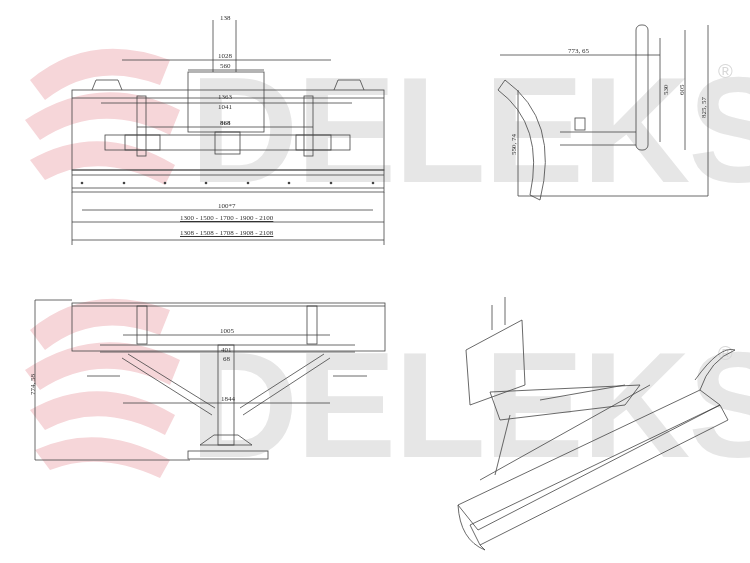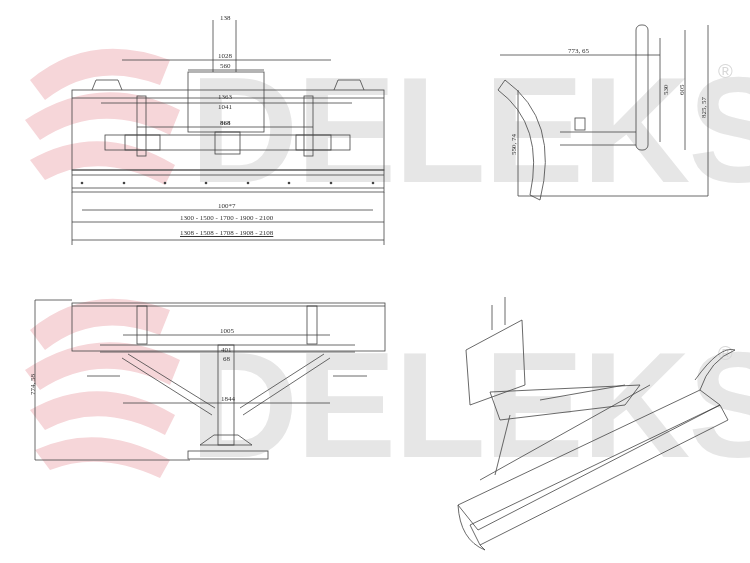--- a/index.html
+++ b/index.html
@@ -128,21 +128,21 @@
     </g>
   </svg>
 
   <div class="dim" style="left:220px;top:15px;">138</div>
   <div class="dim" style="left:218px;top:53px;">1028</div>
   <div class="dim" style="left:220px;top:63px;">560</div>
   <div class="dim" style="left:218px;top:94px;">1363</div>
   <div class="dim" style="left:218px;top:104px;">1041</div>
   <div class="dim" style="left:220px;top:120px;font-weight:bold;">868</div>
   <div class="dim" style="left:218px;top:203px;">100*7</div>
-  <div class="dim" style="left:180px;top:215px;">1300 - 1500 - 1700 - 1900 - 2100</div>
+  <div class="dim" style="left:180px;top:215px;text-decoration:underline;">1300 - 1500 - 1700 - 1900 - 2100</div>
   <div class="dim" style="left:180px;top:230px;text-decoration:underline;">1308 - 1508 - 1708 - 1908 - 2108</div>
 
   <div class="dim" style="left:568px;top:48px;">773, 65</div>
   <div class="dim v" style="left:663px;top:95px;">530</div>
   <div class="dim v" style="left:679px;top:95px;">605</div>
   <div class="dim v" style="left:701px;top:118px;">825, 57</div>
   <div class="dim v" style="left:511px;top:155px;">550, 74</div>
 
   <div class="dim" style="left:220px;top:328px;">1005</div>
   <div class="dim" style="left:221px;top:347px;">401</div>

